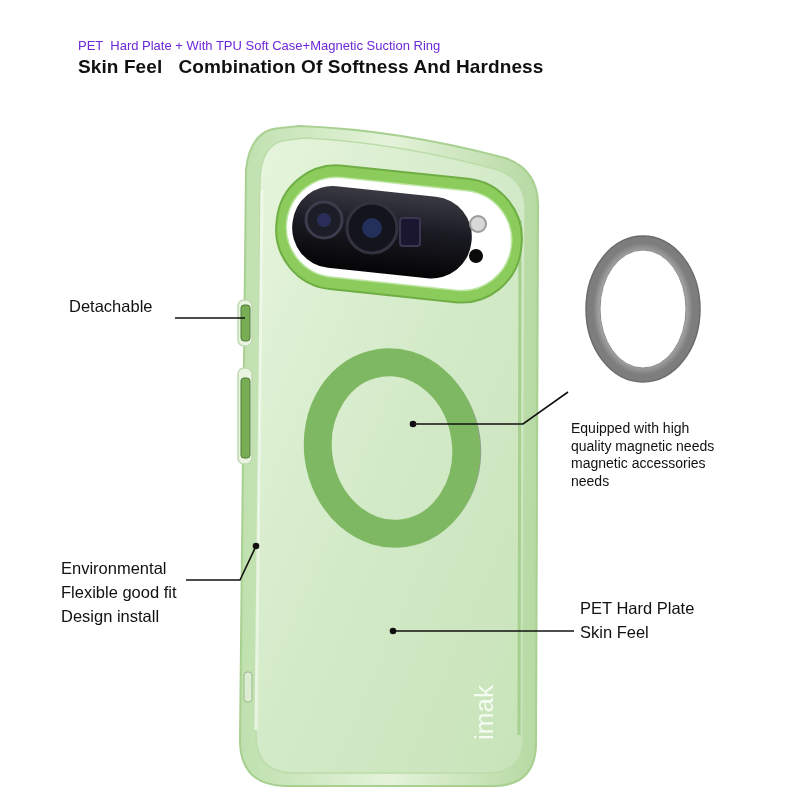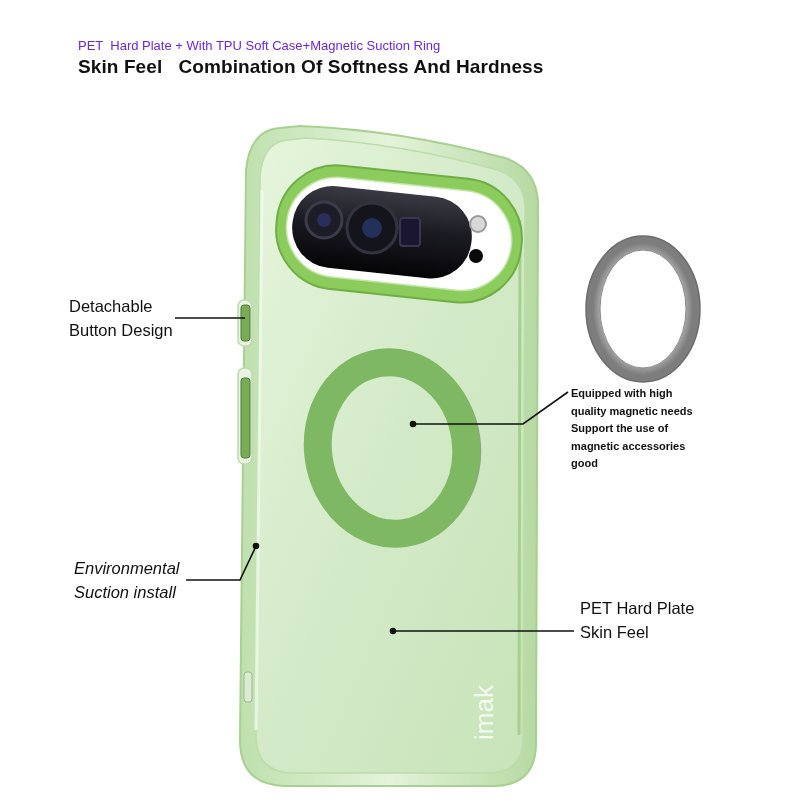--- a/index.html
+++ b/index.html
@@ -7,21 +7,21 @@
       width: 800px; height: 800px; background: #ffffff; position: relative; overflow: hidden;
       font-family: "Liberation Sans", "DejaVu Sans", sans-serif; color: #111;
     }
     .header-title { position: absolute; left: 78px; top: 8px; font-size: 19px; font-weight: bold; letter-spacing: 0.1px; white-space: pre; margin-top: 48px; }
     .header-sub { position: absolute; left: 78px; top: 38px; font-size: 13px; color: #6d28d9; white-space: pre; }
 
     .phone-svg { position: absolute; left: 0; top: 0; }
 
     .label { position: absolute; font-size: 16.5px; line-height: 24px; color: #111; }
     .label div { white-space: nowrap; }
-    .label.bold { font-weight: bold; font-size: 11px; line-height: 17.5px; }
+    .label.bold { font-weight: normal; font-size: 14px; line-height: 17.5px; margin-top: 35px; }
   </style>
 </head>
 <body>
 
 <div class="header-title">Skin Feel   Combination Of Softness And Hardness</div>
 <div class="header-sub">PET  Hard Plate + With TPU Soft Case+Magnetic Suction Ring</div>
 
 <svg class="phone-svg" width="800" height="800" viewBox="0 0 800 800">
   <defs>
     <linearGradient id="caseGrad" x1="0" y1="0" x2="1" y2="1">
@@ -92,32 +92,31 @@
     <polyline points="413,424 523,424 568,392"></polyline>
     <circle cx="256" cy="546" r="2.5" fill="#111"></circle>
     <polyline points="256,546 240,580 186,580"></polyline>
     <circle cx="393" cy="631" r="2.5" fill="#111"></circle>
     <polyline points="393,631 574,631"></polyline>
   </g>
 </svg>
 
 <div class="label" style="left:69px; top:294px;">
   <div>Detachable</div>
-  <div>Button Design</div>
 </div>
 
 <div class="label bold" style="left:571px; top:385px;">
   <div>Equipped with high</div>
   <div>quality magnetic needs</div>
-  <div>Support the use of</div>
   <div>magnetic accessories</div>
-  <div>good</div>
+  <div>needs</div>
 </div>
 
-<div class="label" style="left:74px; top:556px;font-style:italic;">
+<div class="label" style="left:61px; top:556px;">
   <div>Environmental</div>
-  <div>Suction install</div>
+  <div>Flexible good fit</div>
+  <div>Design install</div>
 </div>
 
 <div class="label" style="left:580px; top:596px;">
   <div>PET Hard Plate</div>
   <div>Skin Feel</div>
 </div>
 
 </body></html>

